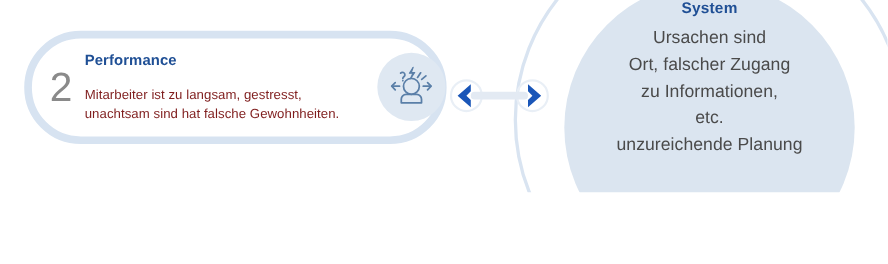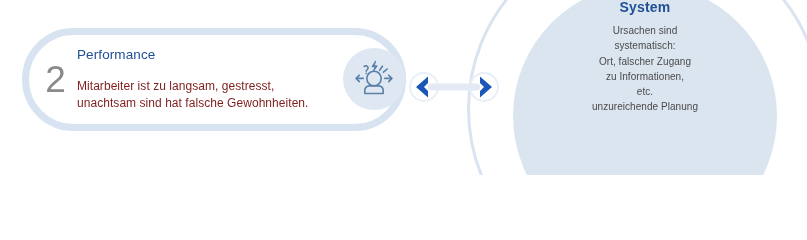--- a/index.html
+++ b/index.html
@@ -58,21 +58,21 @@
     letter-spacing: -1px;
     user-select: none;
   }
   .pill-text {
     flex: 1 1 auto;
     margin-left: 2px;
     padding-right: 4px;
   }
   .pill-title {
     font-size: 13.5px;
-    font-weight: normal;
+    font-weight: bold;
     color: #1f4f95;
     line-height: 1.25;
     margin-bottom: 15px;
     letter-spacing: 0.1px;
   }
   .pill-body {
     font-size: 12px;
     color: #7f1d1d;
     line-height: 1.42;
     letter-spacing: 0.05px;
@@ -130,21 +130,21 @@
   }
   .system-title {
     font-size: 14px;
     font-weight: bold;
     color: #1f4f95;
     line-height: 1.3;
     margin-bottom: 7px;
     letter-spacing: 0.2px;
   }
   .system-body {
-    font-size: 10px;
+    font-size: 16px;
     color: #4a4a4a;
     line-height: 1.52;
     letter-spacing: 0.05px;
   }
   .system-body span { display: block; }
 </style>
 </head>
 <body>
 
 <div id="stage">
@@ -203,21 +203,20 @@
         <path d="M76 15.5 L88 26 L76 36.5 L76 30 L80 26 L76 22 Z" fill="#1a56b8"></path>
       </g>
     </svg>
   </div>
 
   <div class="system-circle">
     <div class="system-inner">
       <div class="system-title">System</div>
       <div class="system-body">
         <span>Ursachen sind</span>
-        <span>systematisch:</span>
         <span>Ort, falscher Zugang</span>
         <span>zu Informationen,</span>
         <span>etc.</span>
         <span>unzureichende Planung</span>
       </div>
     </div>
   </div>
 
 </div>
 

